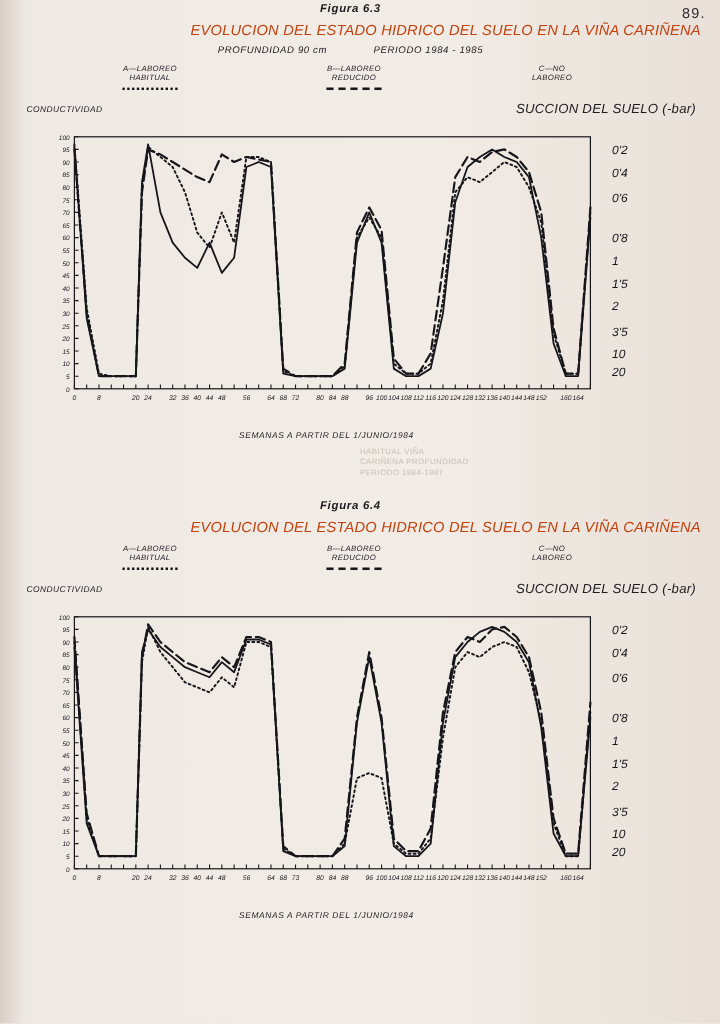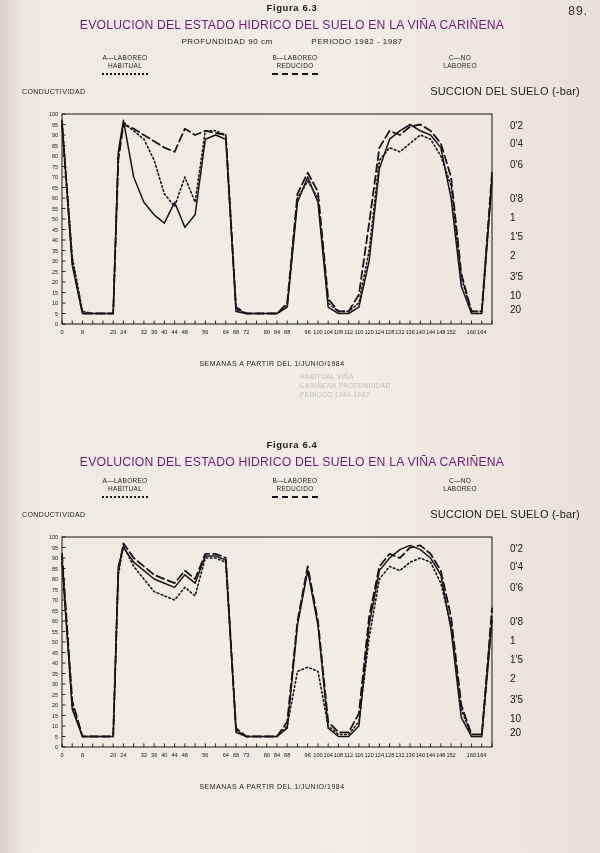--- a/index.html
+++ b/index.html
@@ -17,22 +17,22 @@
       linear-gradient(90deg, #d8cfc6 0px, #efe9e4 22px, #f2ece6 60%, #e8e0d8 100%);
   }
   .page-number{
     position:absolute;top:4px;right:12px;
     font-size:12px;letter-spacing:1px;color:#2a2a30;
   }
   .fig-label{
     text-align:center;font-size:9.5px;font-weight:bold;letter-spacing:.6px;
   }
   .fig-title{
-    text-align:center;font-size:12.2px;letter-spacing:.2px;
-    margin-top:5px;color:#701a75;
+    text-align:right;font-size:12.2px;letter-spacing:.2px;
+    margin-top:5px;color:#c2410c;
   }
   .fig-sub{
     text-align:center;font-size:8px;letter-spacing:.5px;margin-top:5px;
   }
   .fig-sub span{margin:0 18px;text-align:center;}
   .legend{
     position:relative;height:34px;margin-top:8px;
   }
   .legend-item{
     position:absolute;text-align:center;font-size:6.5px;line-height:8px;
@@ -59,35 +59,35 @@
   }
   .chart-wrap{position:relative;}
   .chart-svg{display:block;}
   .x-caption{
     text-align:center;font-size:7px;letter-spacing:.5px;margin-top:3px;
   }
   .ghost{
     position:absolute;font-size:6.5px;color:#c8bdb3;letter-spacing:.4px;
     line-height:9px;
   }
-  .block{position:absolute;left:0;width:584px;}
+  .block{position:absolute;left:0;width:584px;font-style:italic;}
 </style>
 </head>
 <body>
 
 <div class="page"></div>
 
 <div class="page-number">89.</div>
 
 <div class="block" style="top:2px;">
   <div class="fig-label">Figura 6.3</div>
   <div class="fig-title">EVOLUCION DEL ESTADO HIDRICO DEL SUELO EN LA VIÑA CARIÑENA</div>
   <div class="fig-sub">
     <span>PROFUNDIDAD 90 cm</span>
-    <span>PERIODO 1982 - 1987</span>
+    <span>PERIODO 1984 - 1985</span>
   </div>
 
   <div class="legend">
     <div class="legend-item" style="left:70px;width:110px;top:0;">
       <div class="lbl">A—LABOREO</div>
       <div class="lbl">HABITUAL</div>
       <div class="dotline"></div>
     </div>
     <div class="legend-item" style="left:240px;width:110px;top:0;">
       <div class="lbl">B—LABOREO</div>
@@ -245,21 +245,21 @@
 
   <div class="x-caption" style="margin-left:-40px;">SEMANAS A PARTIR DEL 1/JUNIO/1984</div>
 </div>
 
 <div class="ghost" style="top:372px;left:300px;width:260px;text-align:left;">
   <div>HABITUAL VIÑA</div>
   <div>CARIÑENA PROFUNDIDAD</div>
   <div>PERIODO 1984-1987</div>
 </div>
 
-<div class="block" style="top:439px;">
+<div class="block" style="top:416px;">
   <div class="fig-label">Figura 6.4</div>
   <div class="fig-title">EVOLUCION DEL ESTADO HIDRICO DEL SUELO EN LA VIÑA CARIÑENA</div>
 
   <div class="legend">
     <div class="legend-item" style="left:70px;width:110px;top:0;">
       <div class="lbl">A—LABOREO</div>
       <div class="lbl">HABITUAL</div>
       <div class="dotline"></div>
     </div>
     <div class="legend-item" style="left:240px;width:110px;top:0;">

